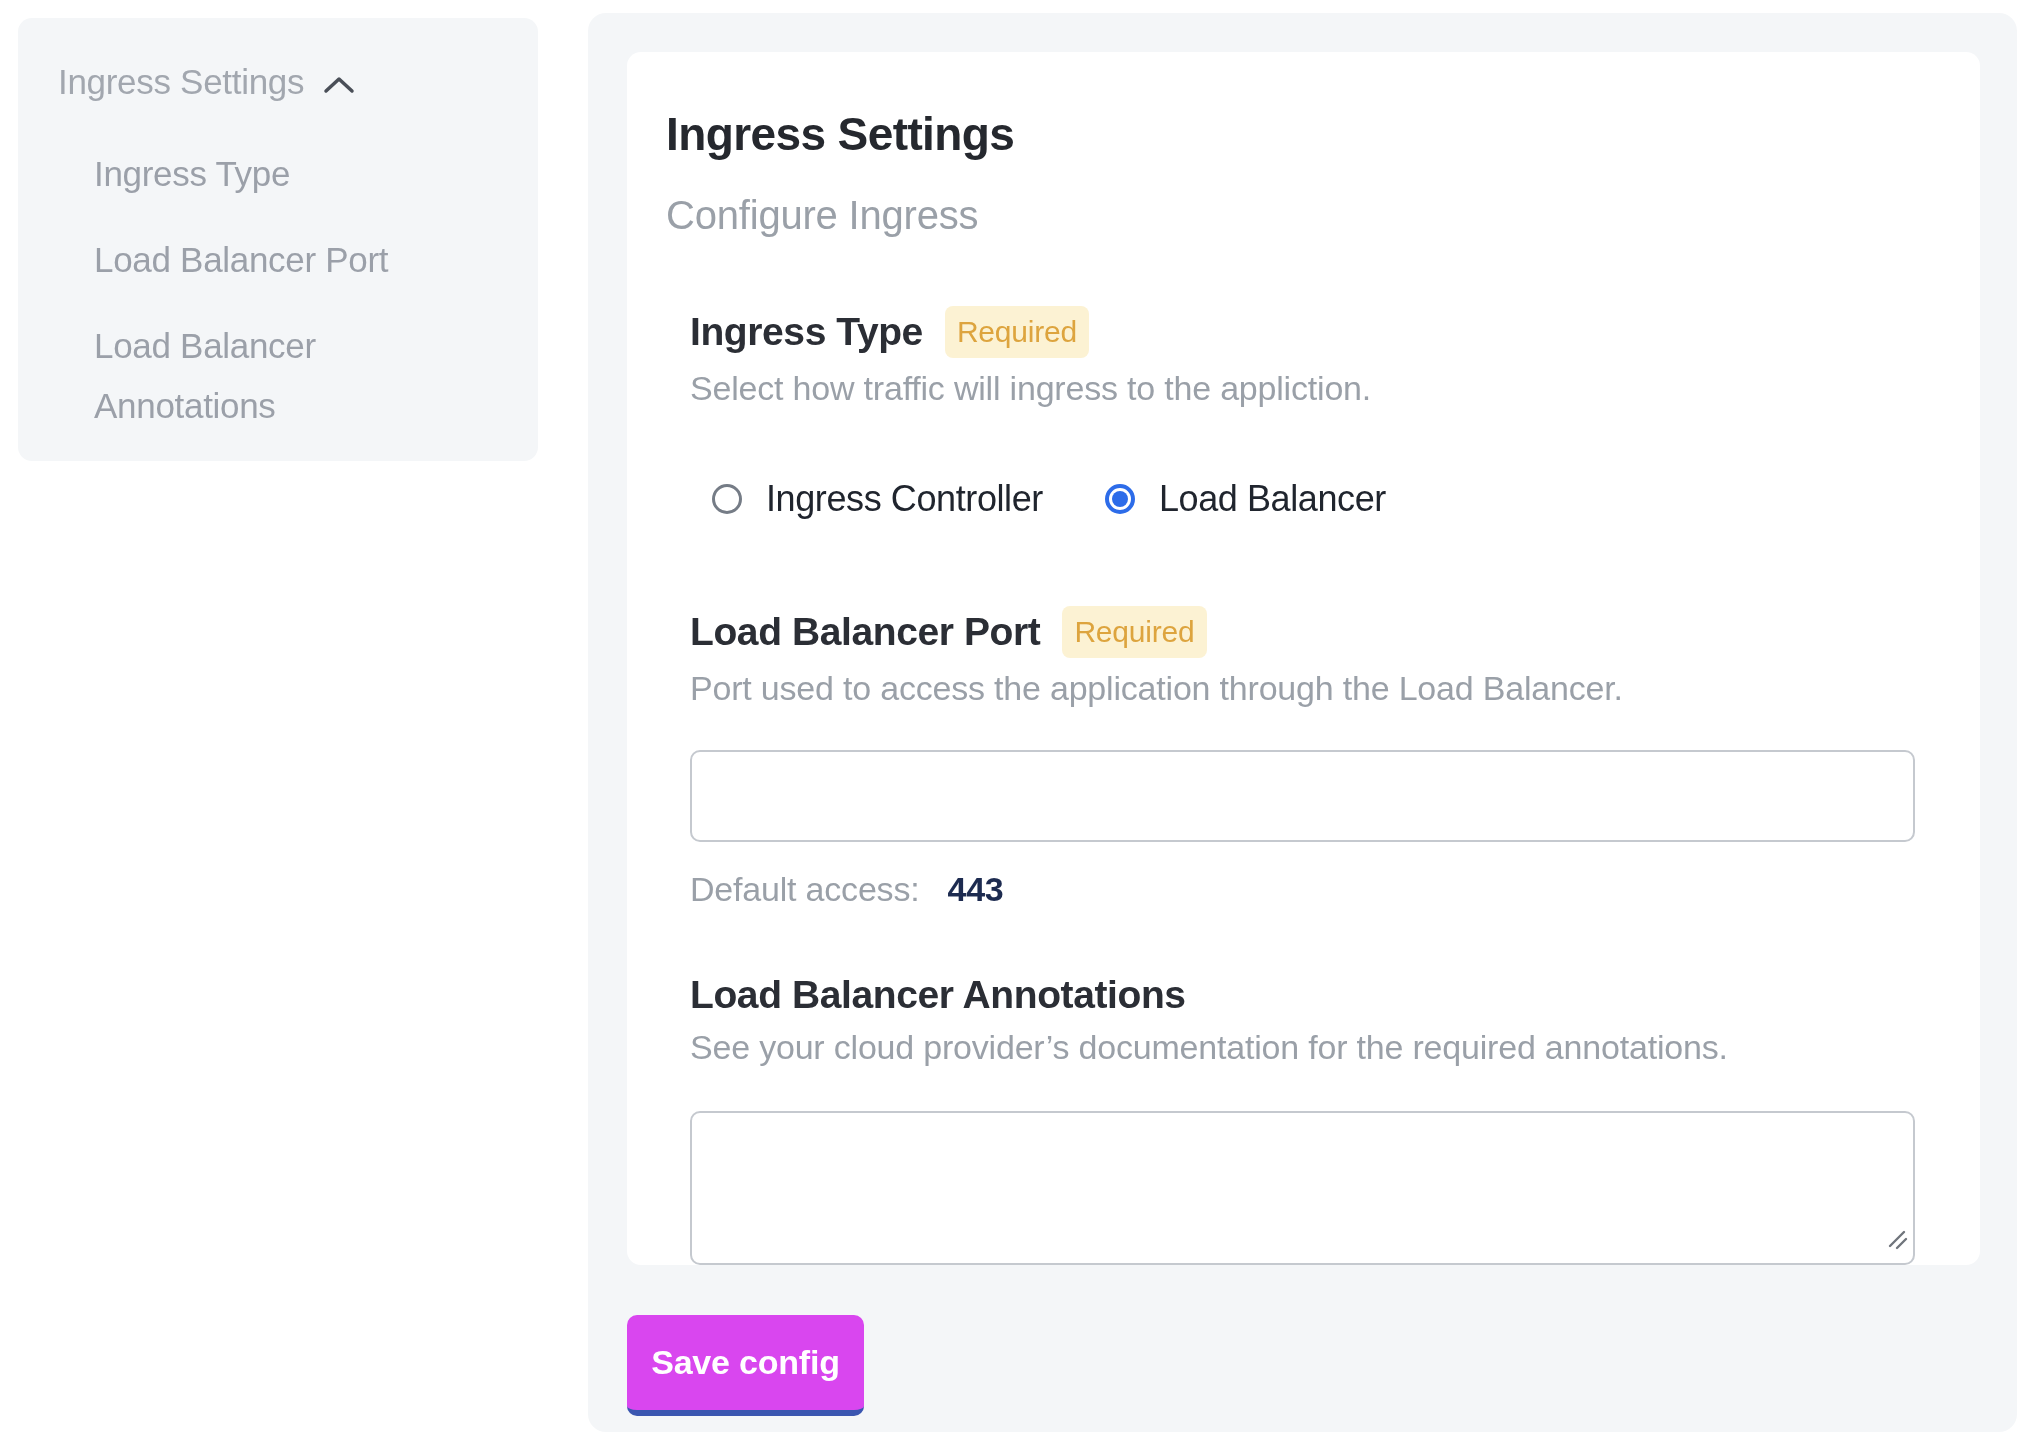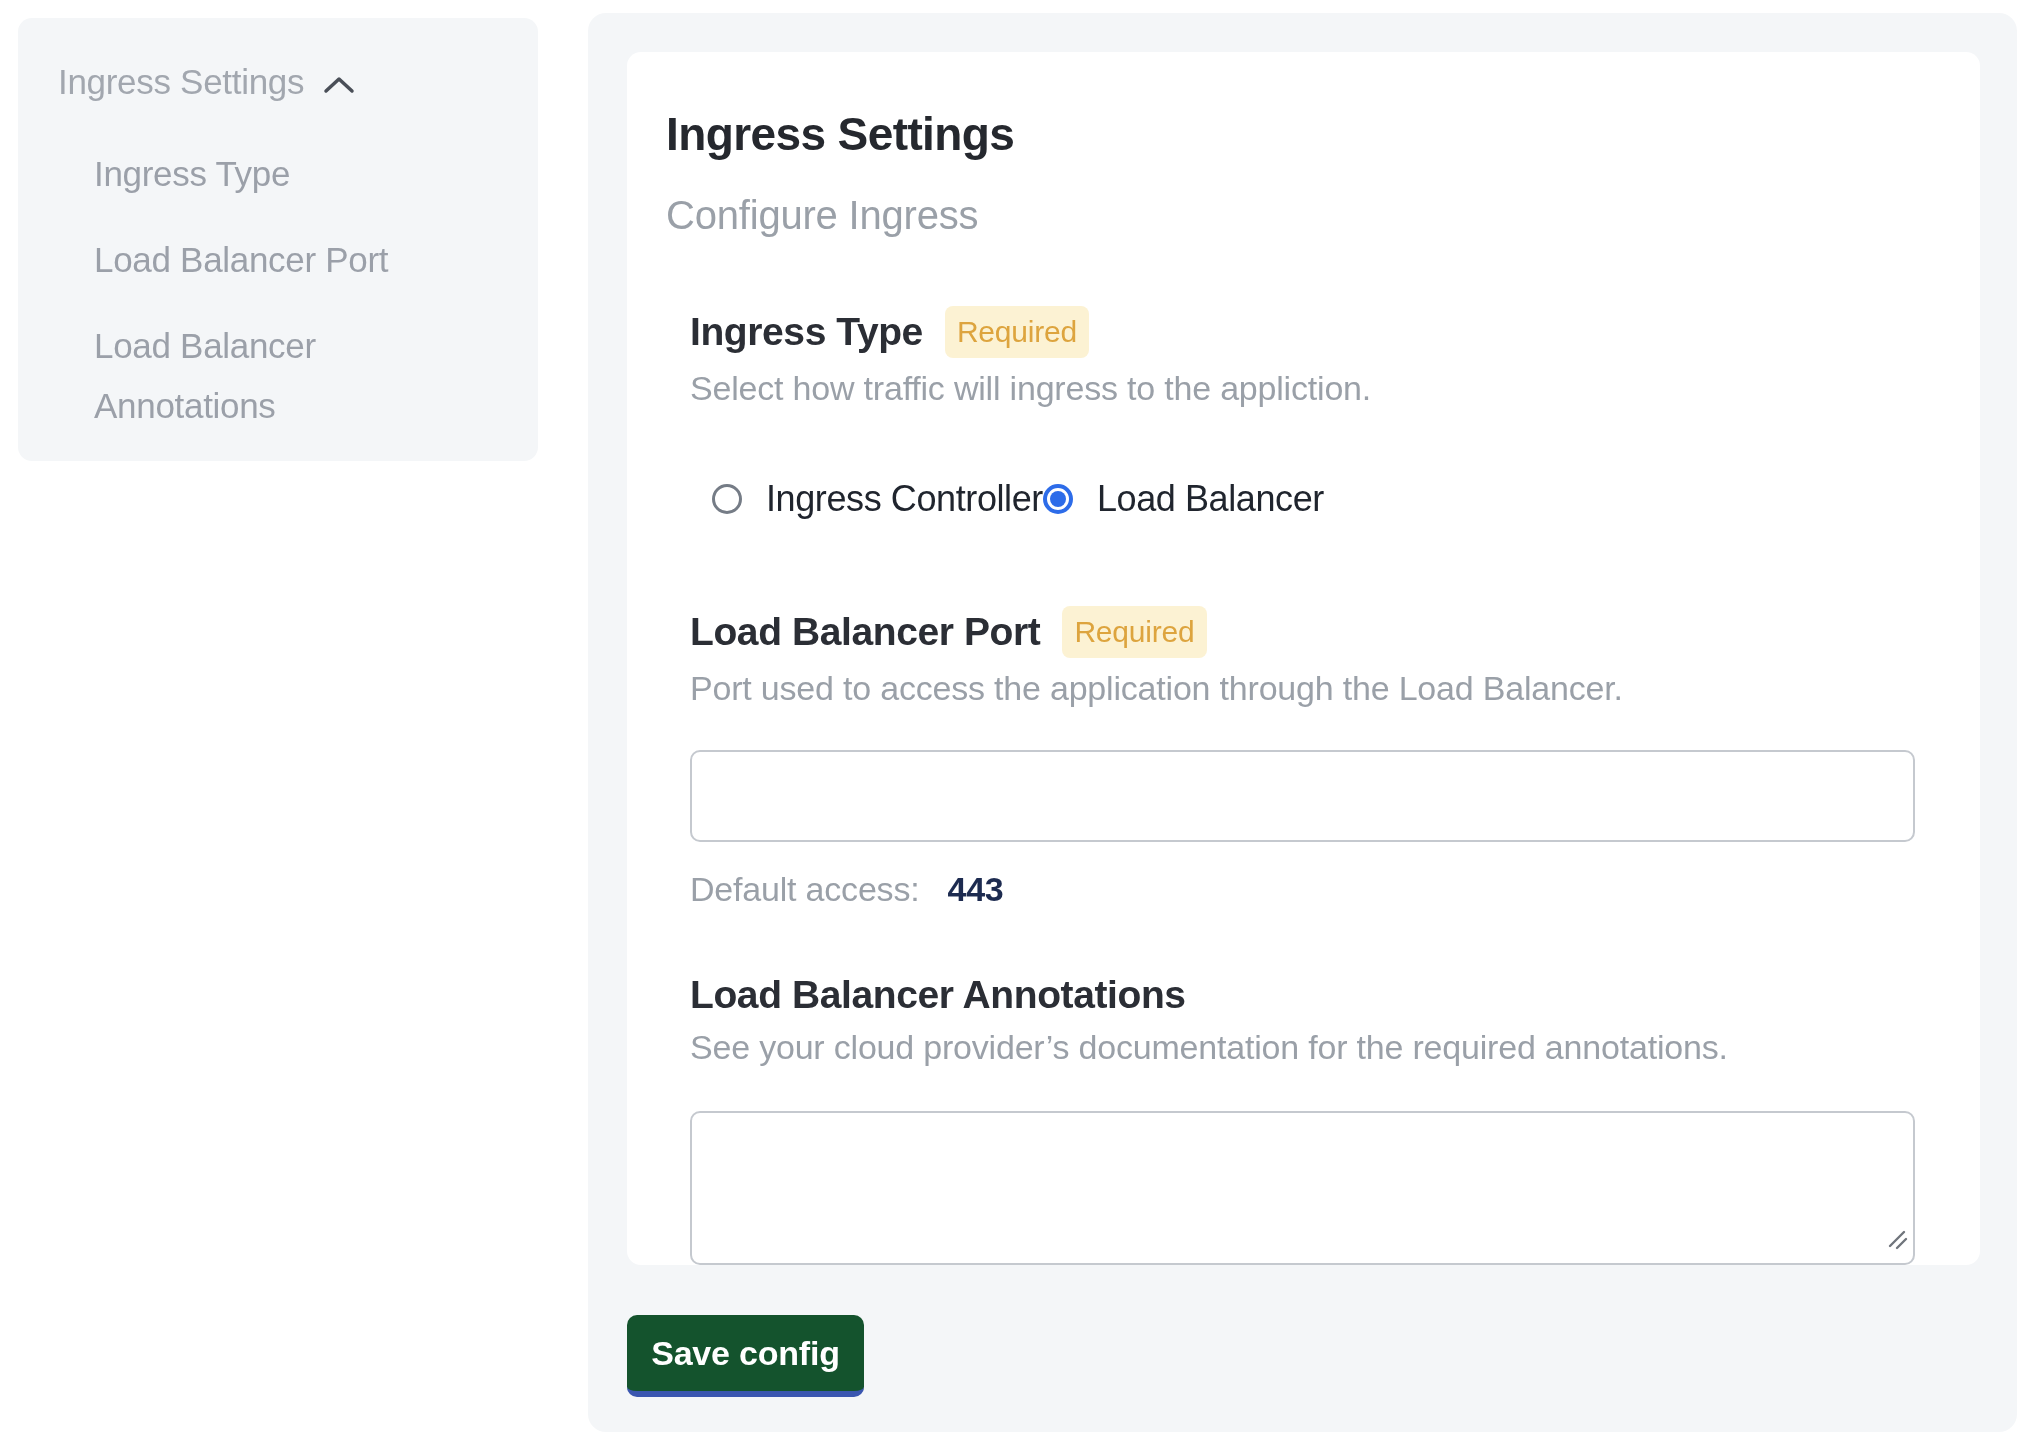--- a/index.html
+++ b/index.html
@@ -35,21 +35,21 @@
 
   .label-row { display:flex; align-items:center; column-gap:22px; }
   .field-label { font-size:39px; font-weight:700; color:#2b2e35; letter-spacing:-0.4px; }
   .badge { background:#fcf2d3; color:#dda43e; font-size:30px; padding:9px 12px;
            border-radius:8px; letter-spacing:-0.2px; }
   .field-desc { margin-top:10px; font-size:34px; line-height:40px; color:#9aa0a8;
                 letter-spacing:-0.2px; }
 
   
   .radio-row { margin-top:70px; margin-left:22px; display:flex; align-items:center;
-               }
+               column-gap:62px; }
   .radio-option { display:flex; align-items:center; column-gap:24px; cursor:pointer; }
   .radio { width:30px; height:30px; border-radius:50%; flex:none; position:relative; }
   .radio.unchecked { border:3px solid #757c86; background:transparent; }
   .radio.checked { border:4px solid #2d6ce9; }
   .radio.checked::after { content:""; position:absolute; inset:3px; border-radius:50%;
                           background:#2d6ce9; }
   .radio-label { font-size:36px; color:#20252e; letter-spacing:-0.4px; }
 
   
   .text-input { display:block; margin-top:42px; width:1225px; height:92px;
@@ -60,22 +60,22 @@
 
   
   .textarea-wrap { position:relative; margin-top:44px; width:1225px; height:154px; }
   .annotations-textarea { width:1225px; height:154px; border:2px solid #c5c9cf;
                           border-radius:10px; background:#fff; resize:none;
                           font-size:34px; padding:16px 24px; color:#2b2e35;
                           font-family:"Liberation Sans", sans-serif; outline:none; }
   .resize-grip { position:absolute; right:6px; bottom:10px; }
 
   
-  .save-btn { position:absolute; left:39px; top:1302px; width:237px; height:82px;
-              background:#14532d; border:none; border-bottom:6px solid #3a56b0;
+  .save-btn { position:absolute; left:39px; top:1302px; width:237px; height:101px;
+              background:#d946ef; border:none; border-bottom:6px solid #3a56b0;
               border-radius:10px; color:#ffffff; font-size:34px; font-weight:700;
               letter-spacing:-0.2px; cursor:pointer;
               font-family:"Liberation Sans", sans-serif; }
 </style>
 </head>
 <body>
 
 <div class="page">
 
   <aside class="sidebar">

